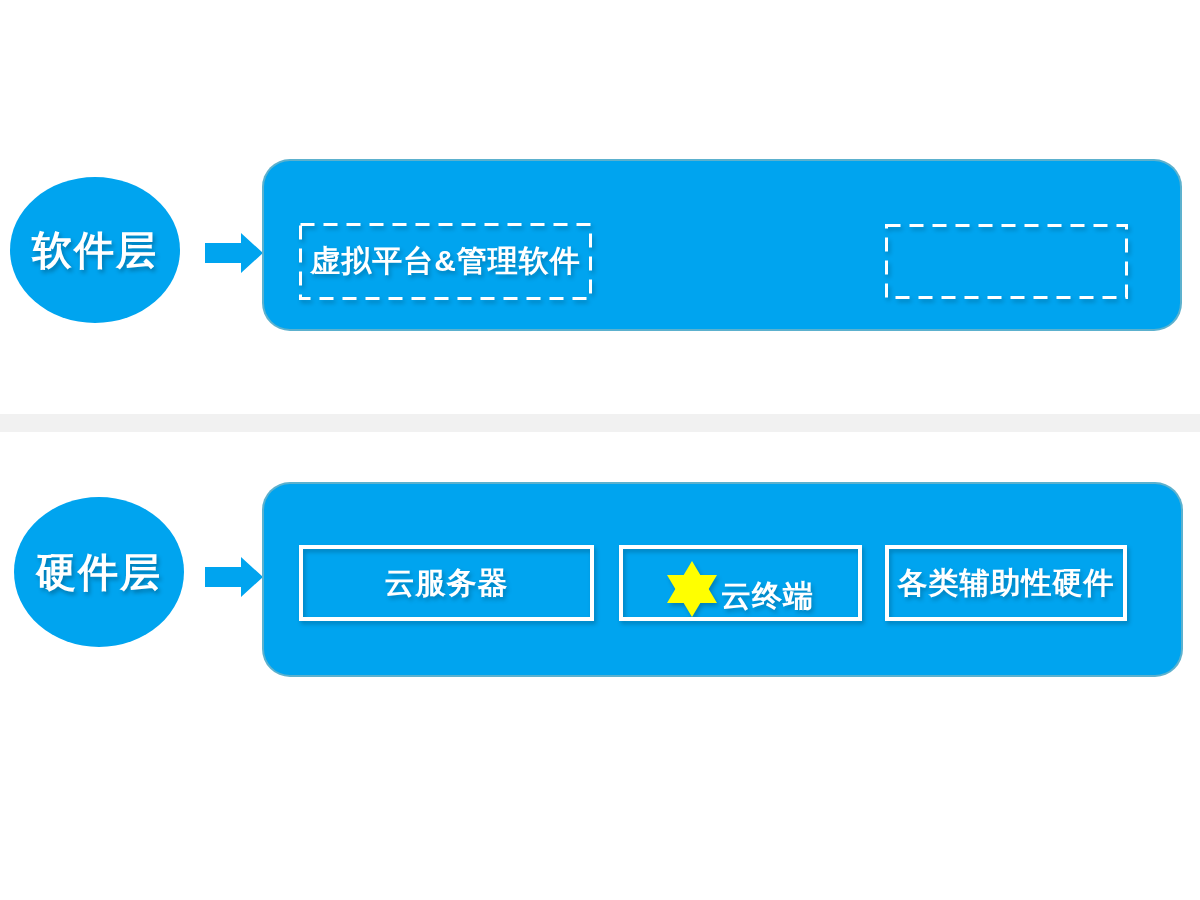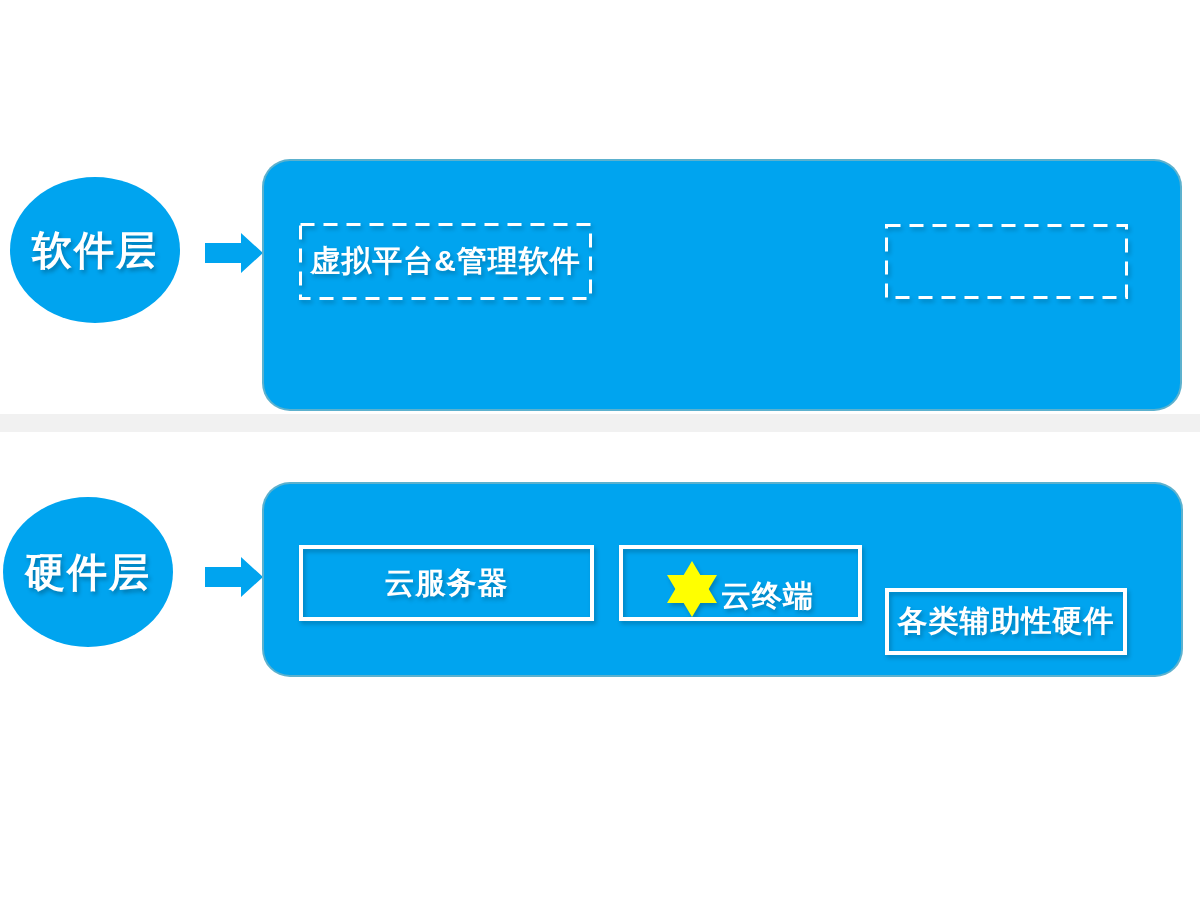--- a/index.html
+++ b/index.html
@@ -19,59 +19,59 @@
     background: var(--divider-gray, #F1F1F1);
   }
 
   .circle {
     position: absolute;
     border-radius: 50%;
     background: var(--primary-blue, #00A4EF);
     display: flex; align-items: center; justify-content: center;
   }
   .circle.sw { left: 10px; top: 177px; width: 170px; height: 146px; }
-  .circle.hw { left: 3px; top: 497px; width: 170px; height: 150px; }
+  .circle.hw { left: 14px; top: 497px; width: 170px; height: 150px; }
   .circle-label {
     color: var(--text-white, #fff);
     font-size: 40px; font-weight: bold; letter-spacing: 2px;
     text-shadow: 2px 3px 4px rgba(0,0,0,.28);
     white-space: nowrap;
   }
 
   .arrow { position: absolute; fill: var(--primary-blue, #00A4EF); }
   .arrow.sw { left: 205px; top: 233px; }
   .arrow.hw { left: 205px; top: 557px; }
 
   .panel {
     position: absolute;
     background: var(--primary-blue, #00A4EF);
     border-radius: 28px;
     border: 2px solid rgba(168,188,178,.55);
   }
-  .panel.sw { left: 262px; top: 159px; width: 920px; height: 252px; }
+  .panel.sw { left: 262px; top: 159px; width: 920px; height: 172px; }
   .panel.hw { left: 262px; top: 482px; width: 921px; height: 195px; }
 
   .box {
     position: absolute;
     display: flex; align-items: center; justify-content: center;
     color: var(--text-white, #fff);
     font-weight: bold; font-size: 30px; letter-spacing: 1px;
     white-space: nowrap;
     filter: drop-shadow(2px 3px 2px rgba(0,0,0,.22));
   }
   .box.solid { border: 4px solid var(--text-white, #fff); }
   .dash-svg { position: absolute; inset: 0; }
 
   .pos-sw1 { left: 35px;  top: 62px; width: 293px; height: 77px; }
   .pos-sw2 { left: 356px; top: 63px; width: 242px; height: 75px; }
   .pos-sw3 { left: 621px; top: 63px; width: 243px; height: 75px; }
 
   .pos-hw1 { left: 35px;  top: 61px; width: 295px; height: 76px; }
   .pos-hw2 { left: 355px; top: 61px; width: 243px; height: 76px; gap: 4px; align-items: flex-end; }
-  .pos-hw3 { left: 621px; top: 61px; width: 242px; height: 67px; margin-top: 43px; }
+  .pos-hw3 { left: 621px; top: 61px; width: 242px; height: 76px; }
 
   .star { flex: 0 0 auto; fill: var(--star-yellow, #FFFF00); }
 </style>
 </head>
 <body>
 
 <div class="stage">
 
   <div class="divider"></div>
 

